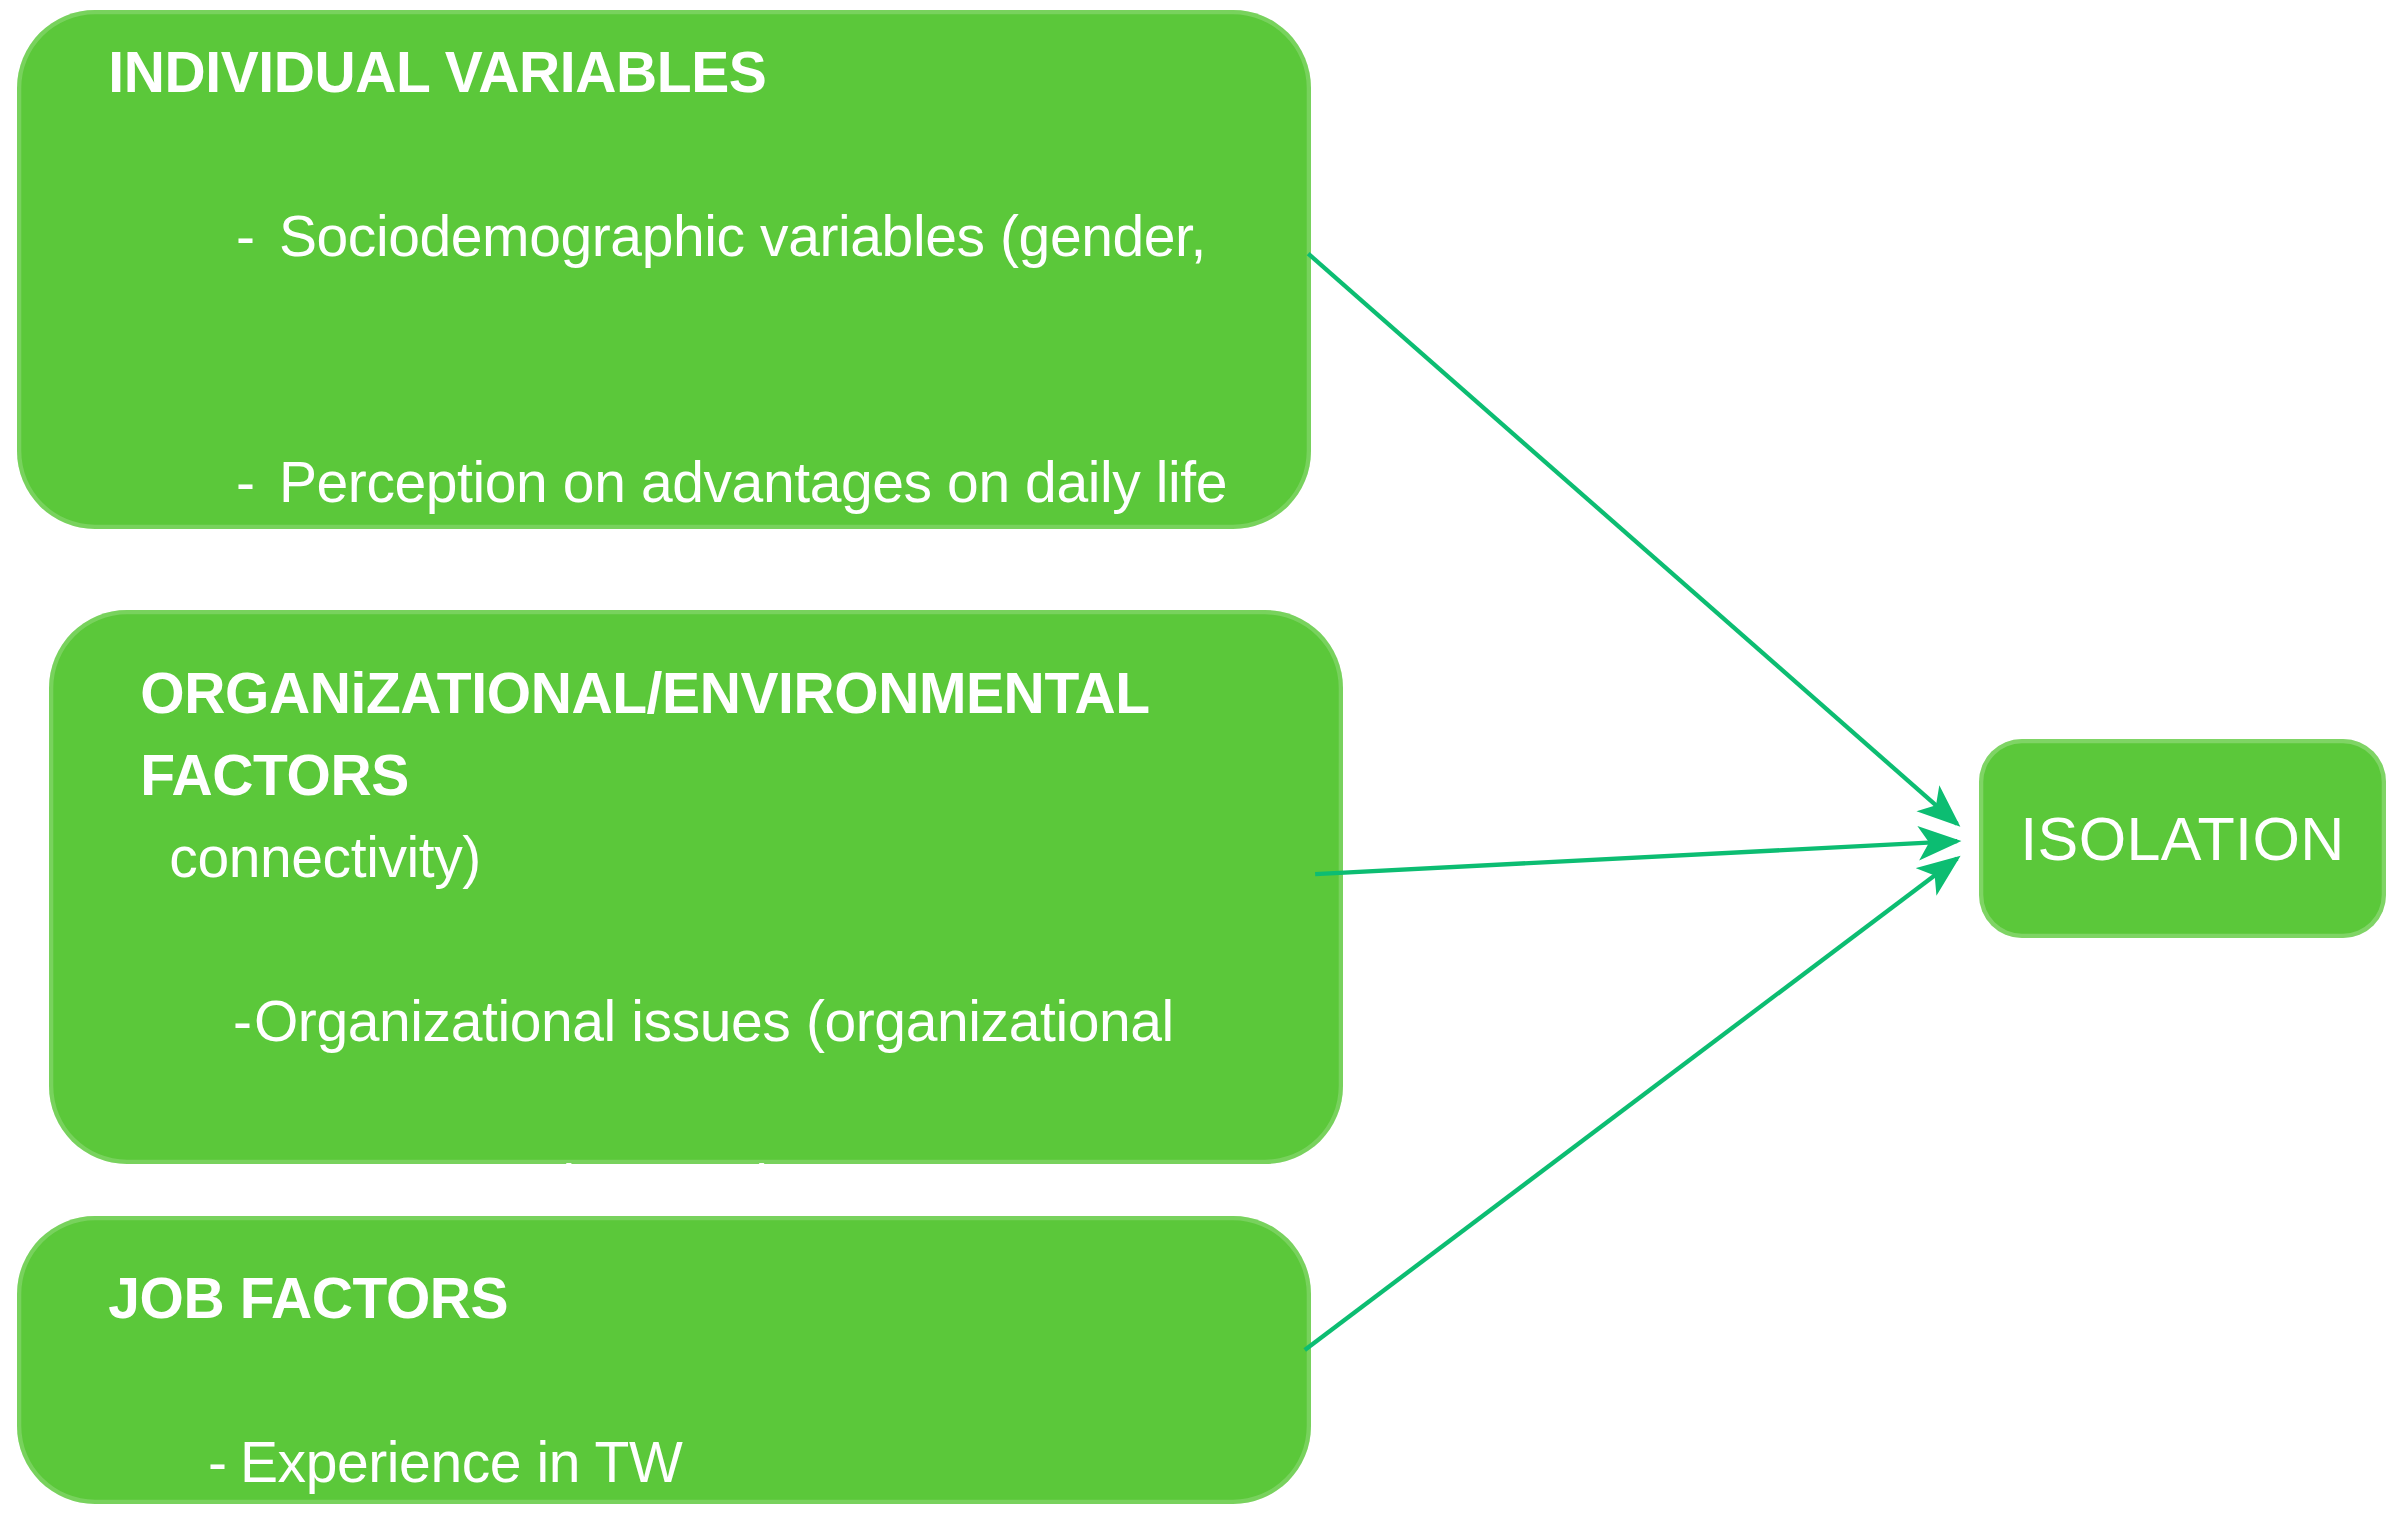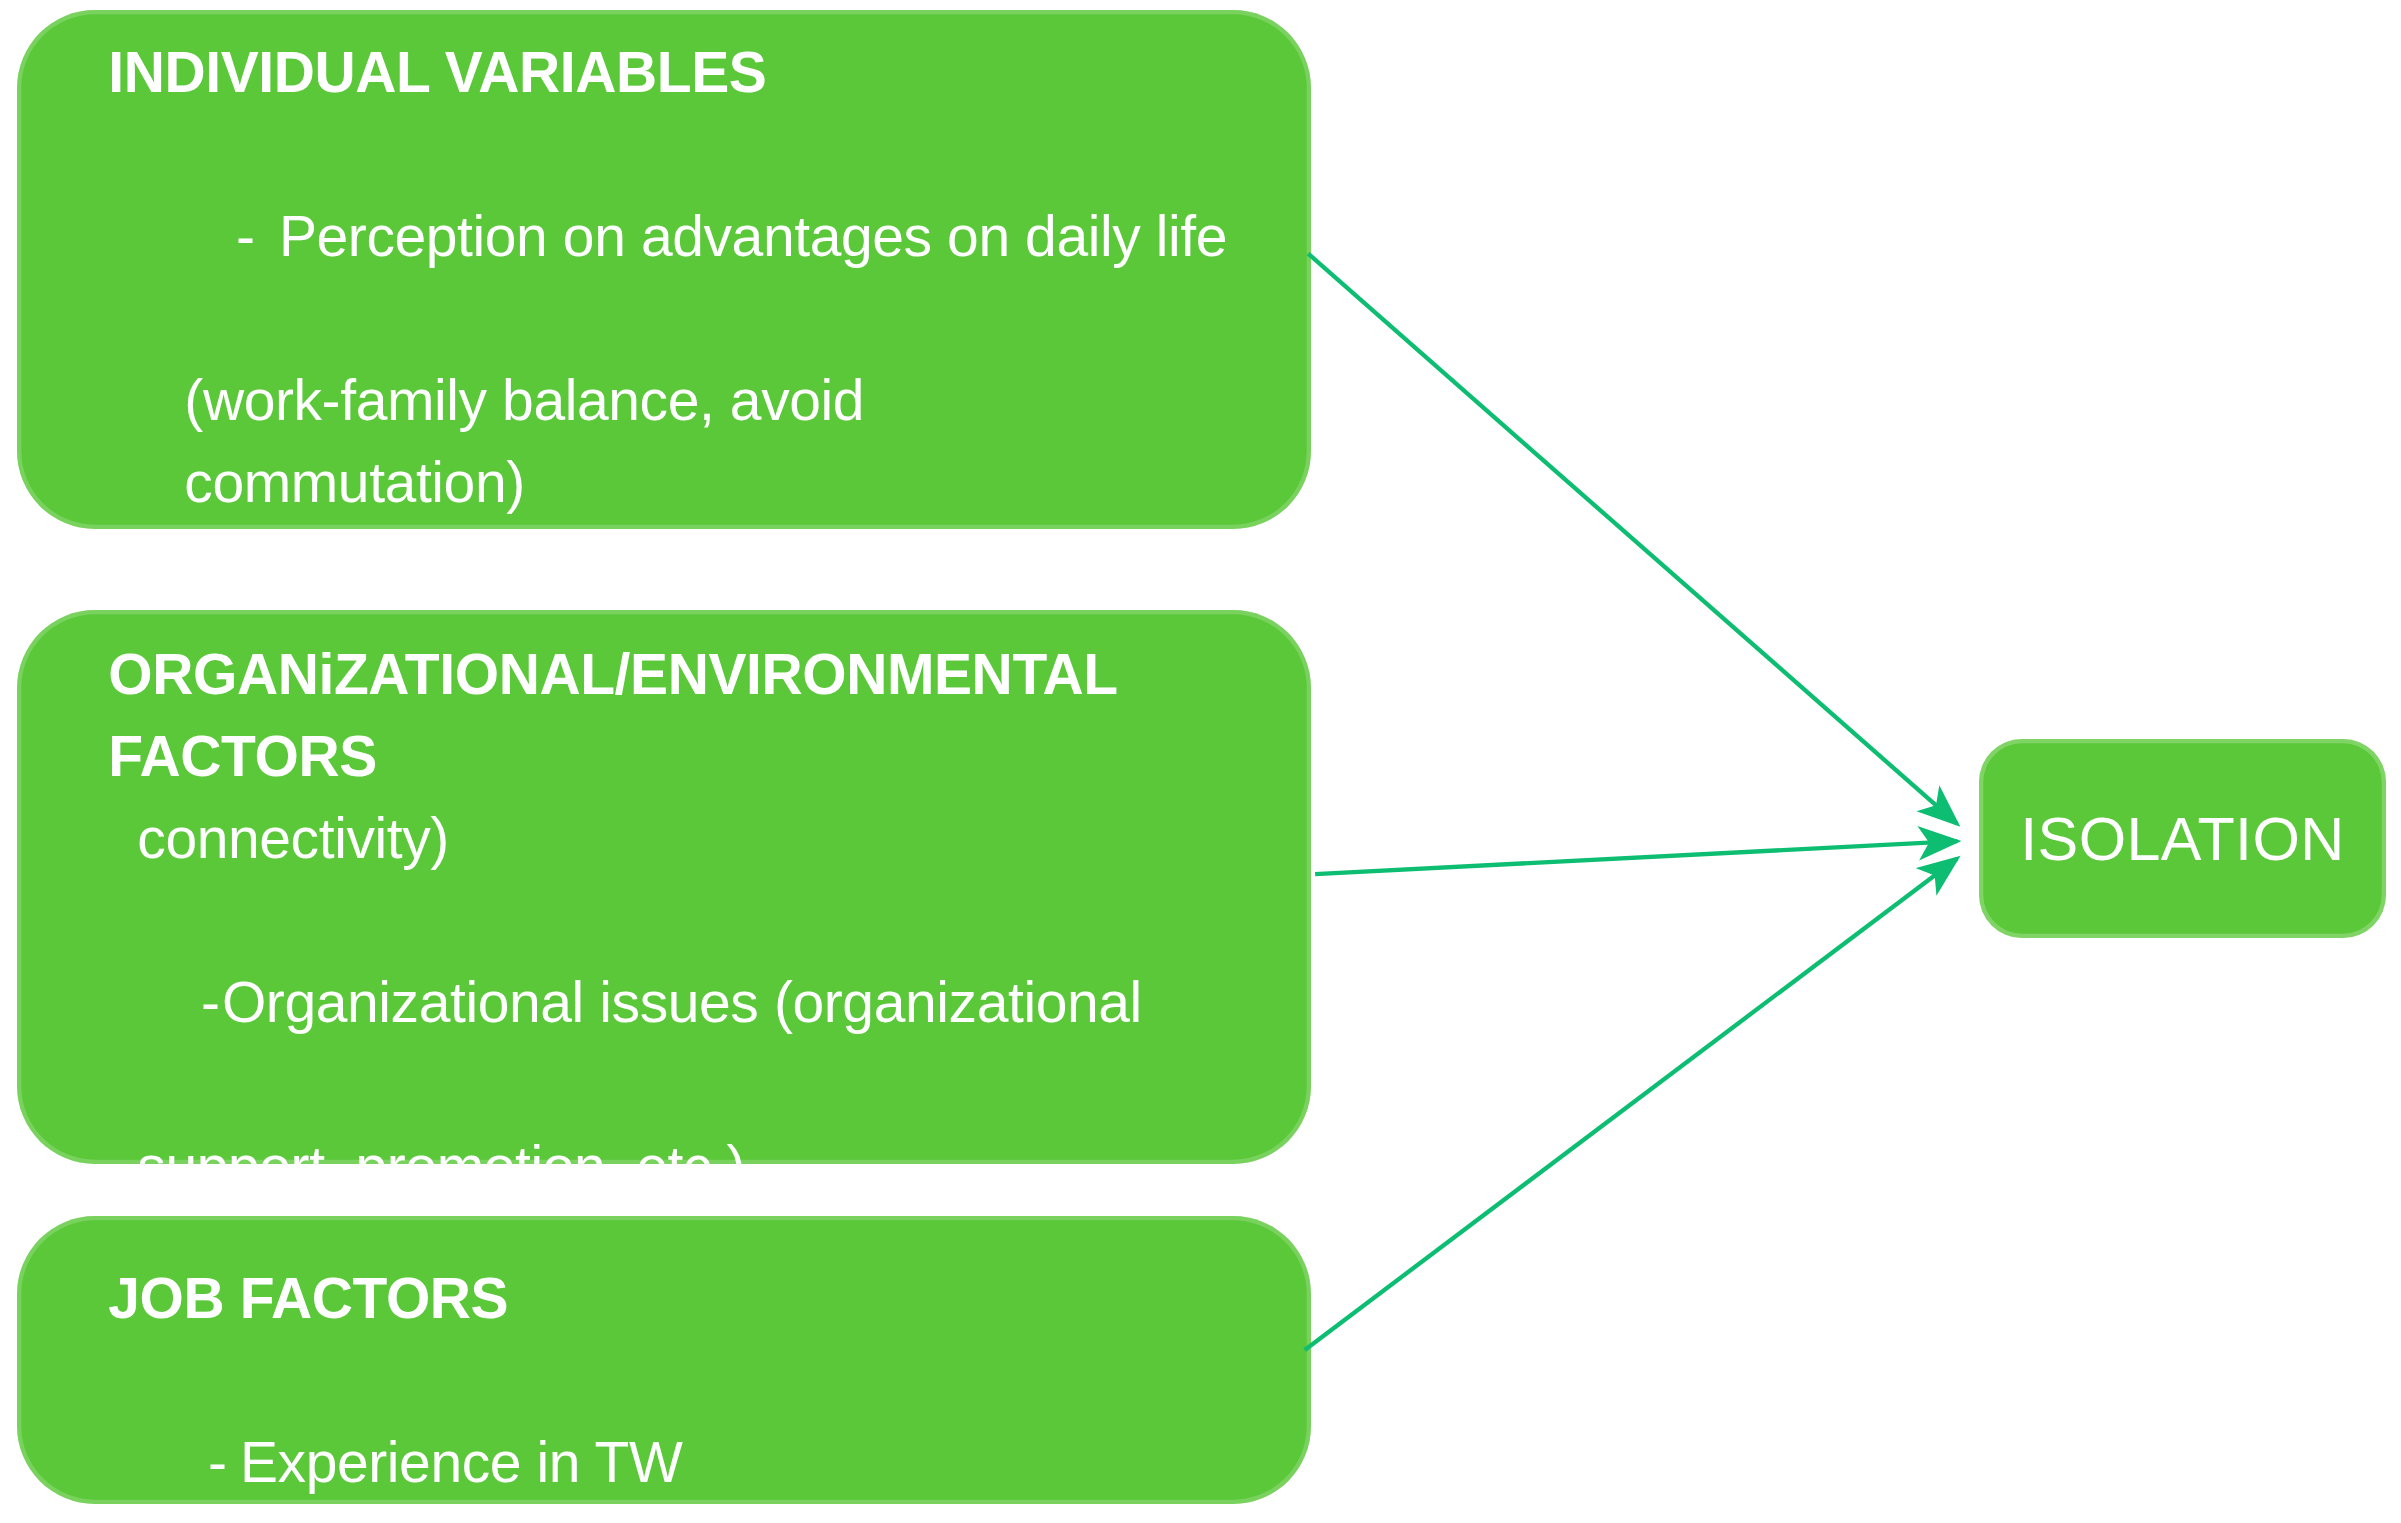--- a/index.html
+++ b/index.html
@@ -25,21 +25,21 @@
     box-shadow: inset 0 0 0 4.3px rgba(255,255,255,0.18);
     color: var(--text-color, #ffffff);
     font-size: 57px;
     line-height: 82px;
     letter-spacing: -0.4px;
     box-sizing: border-box;
     padding-left: 91px;
     padding-right: 21.6px;
   }
   #box-individual { top: 10.4px;  height: 519px; padding-top: 21px; }
-  #box-organizational { top: 610px; height: 554px; padding-top: 23px; }
+  #box-organizational { top: 610px; height: 554px; padding-top: 42px; margin-left: 32px; }
   #box-job { top: 1216px; height: 288px; padding-top: 41px; }
   .box-title-line {
     font-weight: bold;
     white-space: pre;
   }
   .line { white-space: pre; }
   .dash { display: inline-block; }
   .txt  { white-space: pre; }
   
   .b1 .dash { margin-left: 35px; width: 43px; }
@@ -81,20 +81,23 @@
   .arrowhead { fill: var(--arrow-green, #0cbd72); }
 </style>
 </head>
 <body>
 
 <div id="canvas">
 
   <div class="factor-box b1" id="box-individual">
     <div class="box-title-line">INDIVIDUAL VARIABLES</div>
     <div class="line first">
+      <span class="dash">-</span><span class="txt">Sociodemographic variables (gender,</span>
+    </div>
+    <div class="line first">
       <span class="dash">-</span><span class="txt">Perception on advantages on daily life</span>
     </div>
     <div class="line cont">(work-family balance, avoid</div>
     <div class="line cont">commutation)</div>
   </div>
 
   <div class="factor-box b2" id="box-organizational">
     <div class="box-title-line">ORGANiZATIONAL/ENVIRONMENTAL</div>
     <div class="box-title-line">FACTORS</div>
     <div class="line cont">connectivity)</div>

